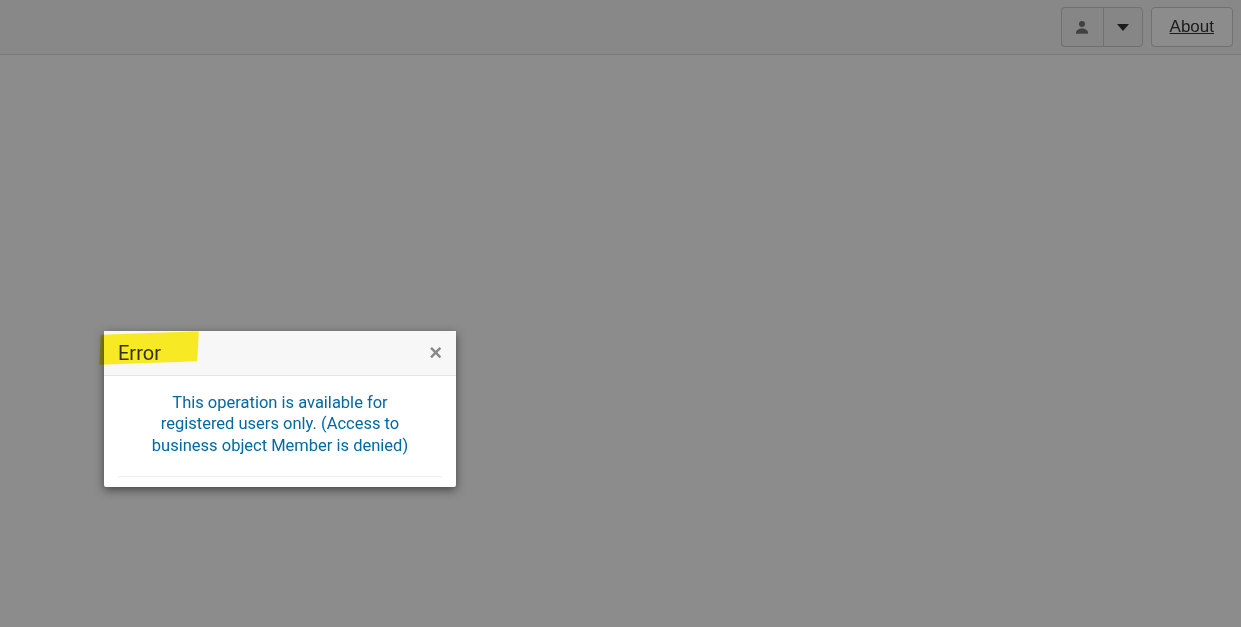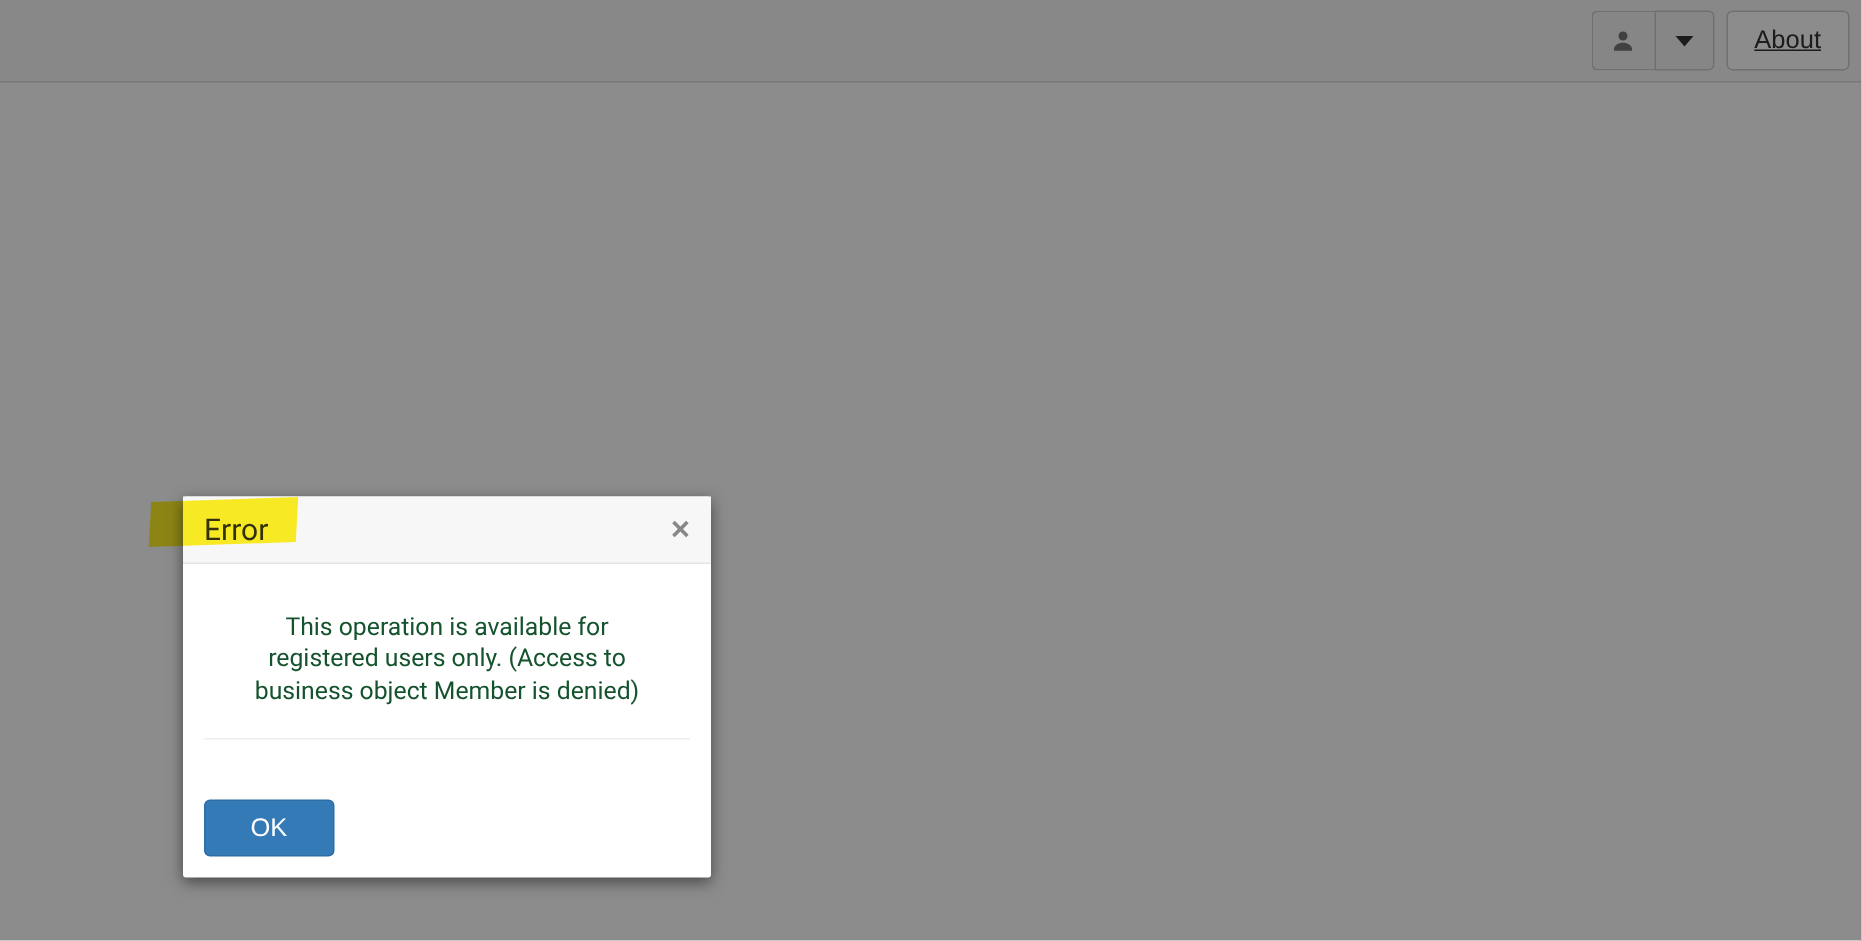--- a/index.html
+++ b/index.html
@@ -64,21 +64,21 @@
     .overlay {
       position: absolute;
       top: 0;
       left: 0;
       width: 100%;
       height: 100%;
       background: rgba(0,0,0,0.45);
     }
     .modal {
       position: absolute;
-      left: 122px;
+      left: 104px;
       top: 331px;
       width: 352px;
       background: #fff;
       border-radius: 2px;
       box-shadow: 0 3px 10px rgba(0,0,0,0.5);
     }
     .modal-header {
       display: flex;
       justify-content: space-between;
       align-items: center;
@@ -96,25 +96,25 @@
       color: #888;
       background: none;
       border: none;
       cursor: pointer;
       line-height: 1;
       font-weight: bold;
     }
     .modal-body {
       padding: 16px 16px 20px 16px;
       text-align: center;
-      color: #14532d;
+      color: #0369a1;
       font-size: 16.5px;
       line-height: 1.3;
       border-bottom: 1px solid #eee;
-      margin: 16px 14px;
+      margin: 0 14px;
     }
     .modal-body-wrap {
       padding-bottom: 10px;
     }
     .modal-footer {
       padding: 14px;
     }
     .ok-btn {
       background: #337ab7;
       color: #fff;
@@ -169,16 +169,13 @@
 <div class="modal">
   <div class="modal-header">
     <span class="modal-title">Error</span>
     <button class="close-btn">
       <span>×</span>
     </button>
   </div>
   <div class="modal-body-wrap">
     <div class="modal-body">This operation is available for registered users only. (Access to business object Member is denied)</div>
   </div>
-  <div class="modal-footer">
-    <button class="ok-btn">OK</button>
-  </div>
 </div>
 
 </body></html>

